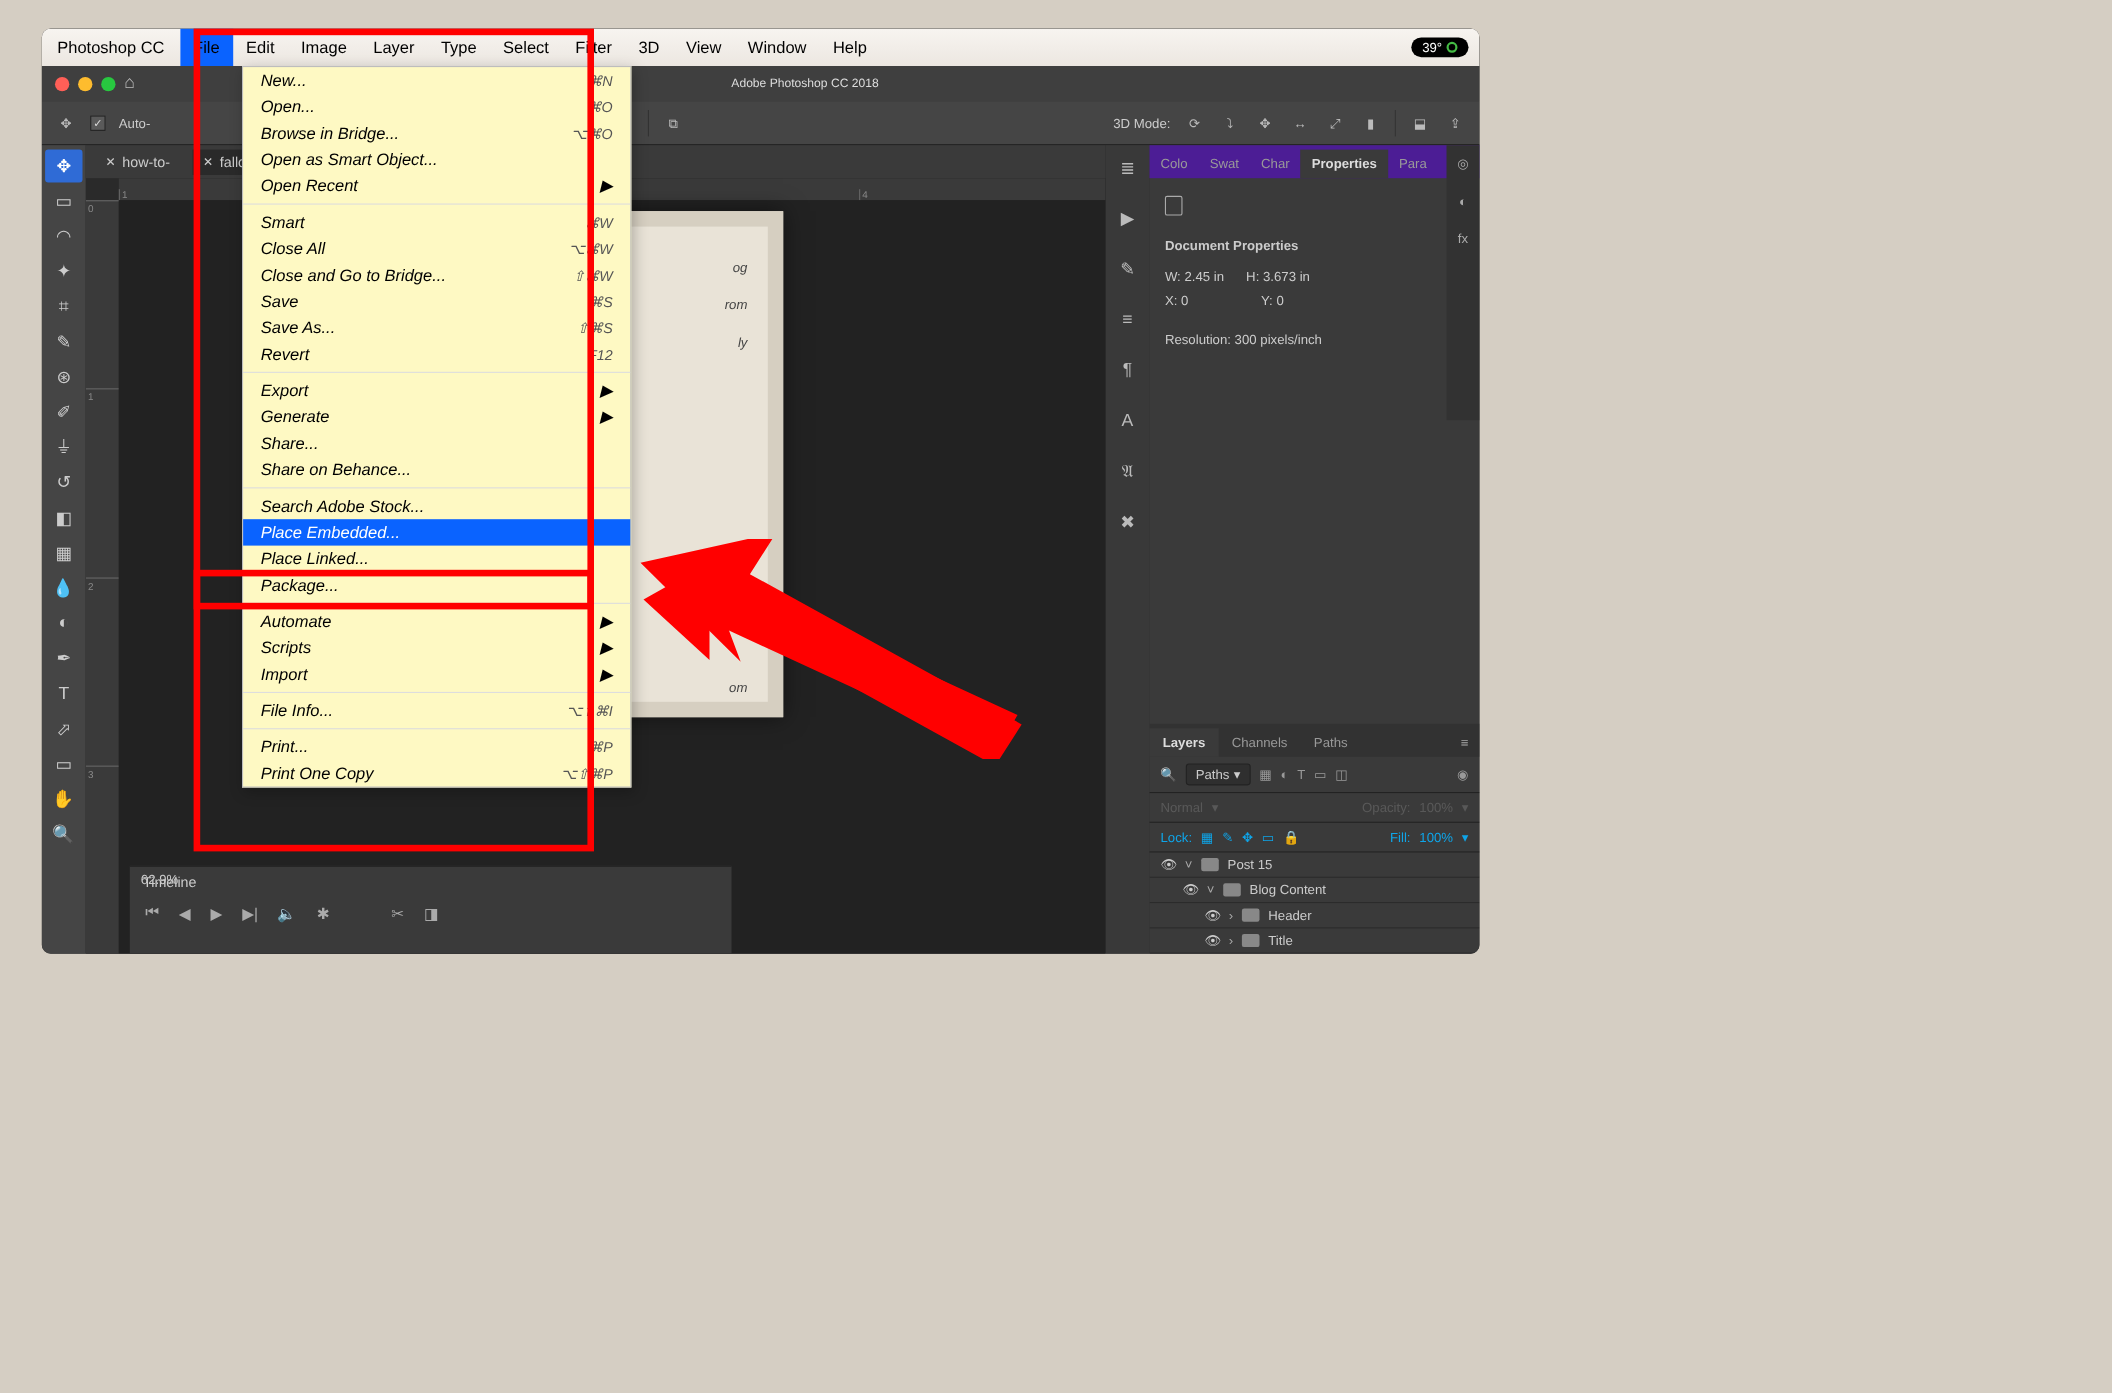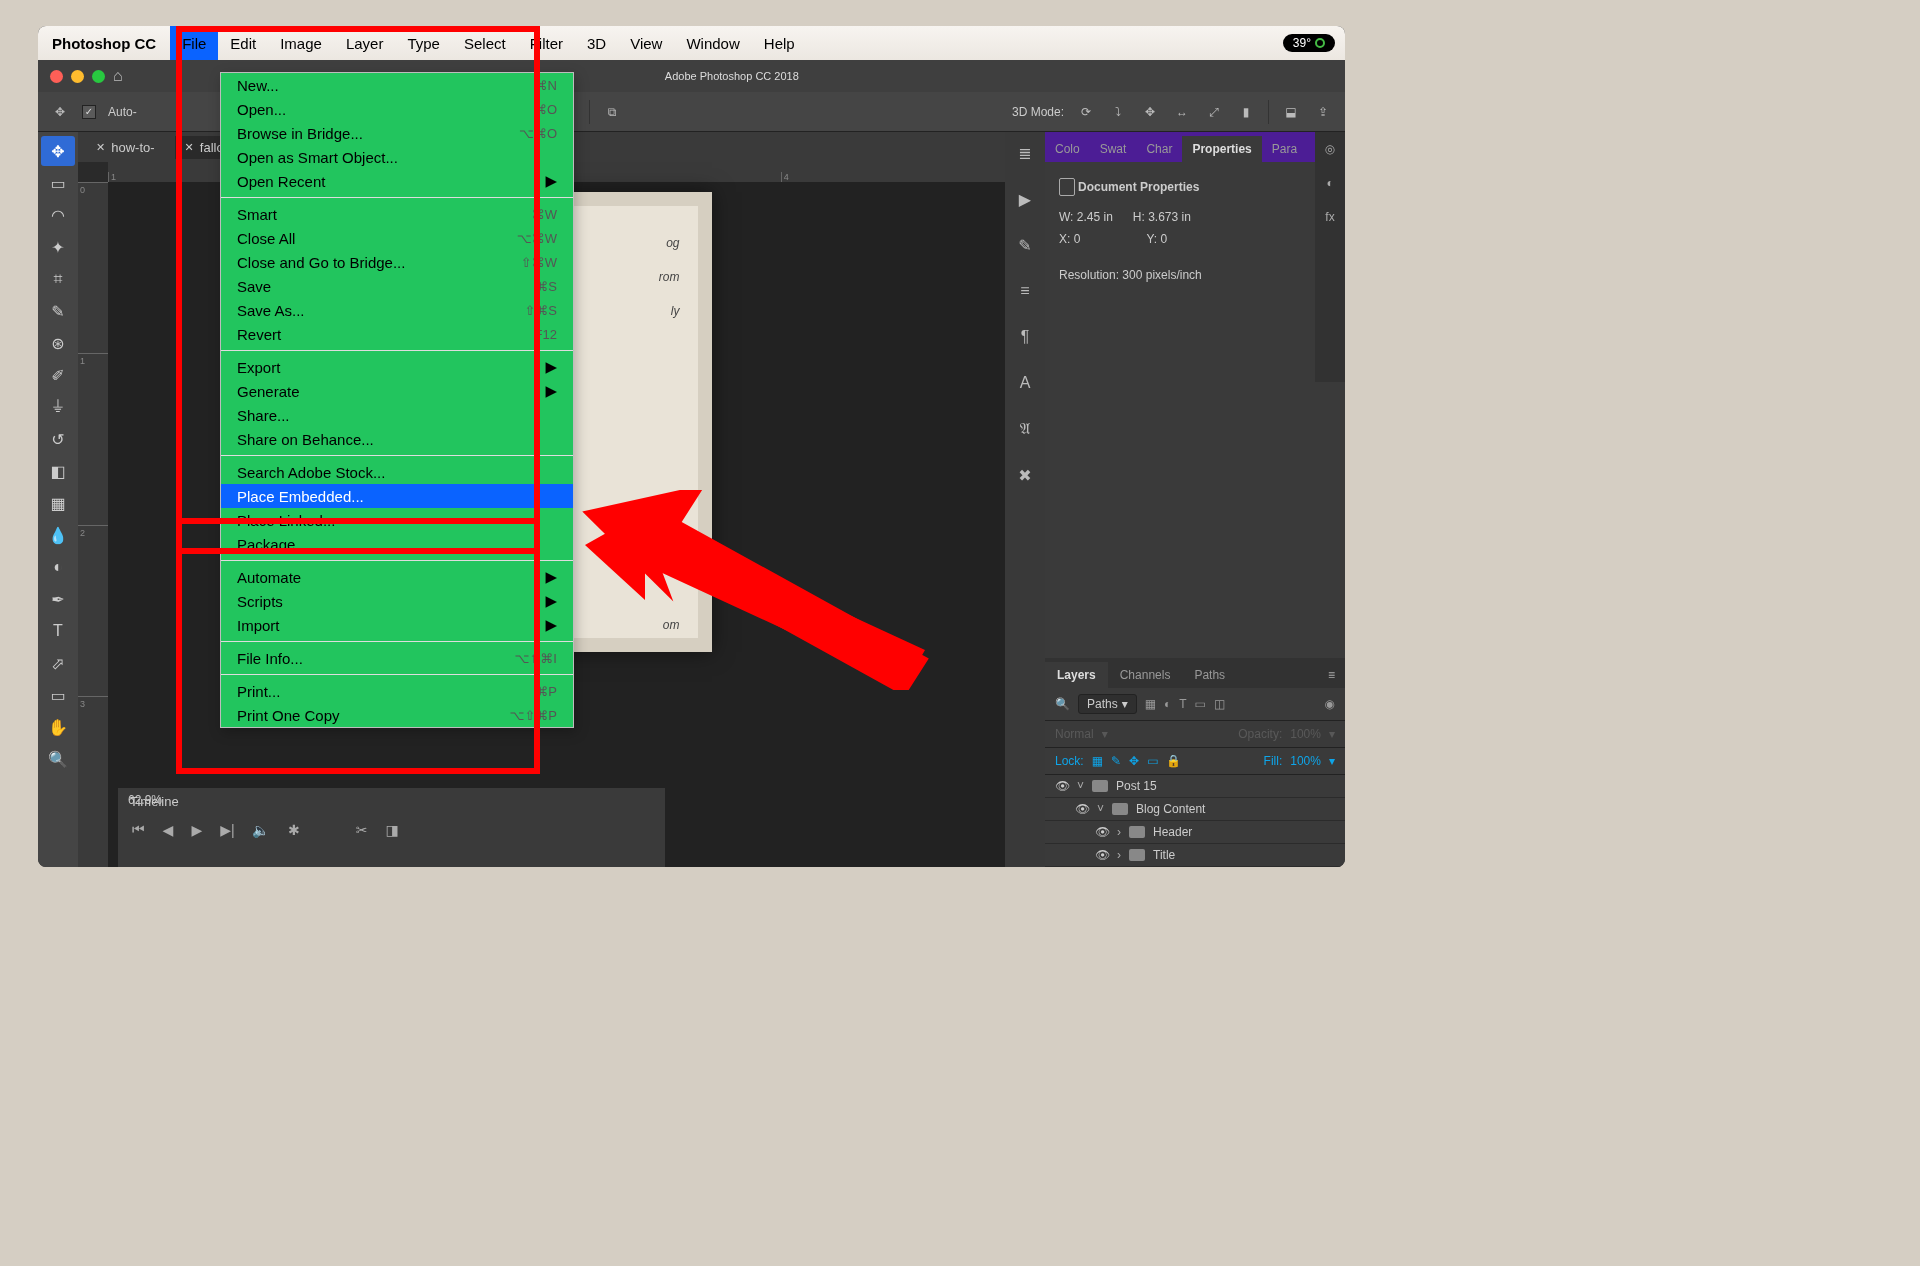--- a/index.html
+++ b/index.html
@@ -1,21 +1,21 @@
 <!DOCTYPE html>
 <html><head>
 <meta charset="utf-8">
 <style>
 * { margin: 0; padding: 0; box-sizing: border-box; font-family: -apple-system, "Helvetica Neue", Arial, sans-serif; }
 body { background: #d5cec3; width: 1920px; height: 1266px; overflow: hidden; position: relative; }
 
 .frame { position: absolute; left: 38px; top: 26px; width: 1307px; height: 841px; background: #2e2e2e; border-radius: 8px; overflow: hidden; }
 
 .menubar { height: 34px; background: linear-gradient(#f7f4f0, #ece7e1); display: flex; align-items: center; font-size: 15px; color: #000; }
-.menubar .app-name { font-weight: 700; padding: 0 14px; }
+.menubar .app-name { font-weight: 400; padding: 0 14px; }
 .menubar .menu-item { padding: 0 12px; height: 100%; display: flex; align-items: center; cursor: default; }
 .menubar .menu-item.active { background: #0a63ff; color: #000000; }
 .menubar .spacer { flex: 1; }
 .temp-pill { background: #000; color: #fff; border-radius: 10px; padding: 2px 10px; font-size: 12px; margin-right: 10px; display: flex; align-items: center; gap: 4px; }
 .temp-dot { width: 10px; height: 10px; border-radius: 50%; border: 2px solid #4b4; }
 
 .titlebar { height: 32px; background: #3f3f3f; display: flex; align-items: center; padding: 0 12px; gap: 8px; }
 .traffic { display: flex; gap: 8px; }
 .traffic span { width: 13px; height: 13px; border-radius: 50%; display: inline-block; }
 .tr-close { background: #ff5f57; }
@@ -51,21 +51,21 @@
 
 .panel-icons { width: 40px; background: #393939; display: flex; flex-direction: column; align-items: center; padding-top: 6px; gap: 16px; color: #bbb; font-size: 16px; }
 .panel-icons .pi { width: 30px; height: 30px; display: flex; align-items: center; justify-content: center; }
 
 .panels { width: 300px; background: #3a3a3a; display: flex; flex-direction: column; color: #ccc; font-size: 12px; }
 .panel-tabs { display: flex; height: 30px; background: #4c1d95; align-items: flex-end; }
 .panel-tabs .pt { padding: 6px 10px; color: #999; font-size: 12px; }
 .panel-tabs .pt.active { background: #3a3a3a; color: #ddd; font-weight: 600; }
 .prop-body { padding: 10px 14px; flex: 0 0 auto; }
 .prop-row { display: flex; gap: 20px; padding: 4px 0; }
-.prop-title { display: flex; align-items: center; gap: 3px; font-weight: 600; padding: 6px 0 10px; }
+.prop-title { display: flex; gap: 20px; font-weight: 600; padding: 6px 0 10px; flex-direction: column; }
 .doc-icon { width: 16px; height: 18px; border: 1px solid #aaa; border-radius: 2px; position: relative; }
 
 .layers-panel .layer-tabs { display: flex; height: 30px; background: #323232; align-items: flex-end; }
 .layers-panel .lt { padding: 6px 12px; color: #999; }
 .layers-panel .lt.active { background: #3a3a3a; color: #ddd; font-weight: 600; }
 .layers-panel .hamb { margin-left: auto; padding: 6px 10px; color: #aaa; }
 .layer-filter { display: flex; align-items: center; gap: 8px; padding: 6px 10px; border-bottom: 1px solid #222; }
 .kind-sel { background: #2f2f2f; border: 1px solid #222; padding: 2px 8px; color: #ccc; display: flex; align-items: center; gap: 4px; border-radius: 3px; }
 .lf-icon { color: #999; font-size: 12px; }
 .layer-opts { display: flex; align-items: center; gap: 8px; padding: 6px 10px; border-bottom: 1px solid #222; color: #777; }
@@ -76,21 +76,21 @@
 .eye { width: 14px; text-align: center; }
 .disclose { color: #aaa; }
 .folder { width: 16px; height: 12px; background: #888; border-radius: 2px; display: inline-block; }
 
 .statusbar { position: absolute; bottom: 0; left: 40px; right: 340px; height: 80px; background: #3a3a3a; border-top: 1px solid #222; }
 .zoom { position: absolute; bottom: 60px; left: 10px; color: #ccc; font-size: 12px; }
 .timeline-lbl { color: #ccc; font-size: 13px; padding: 6px 12px; }
 .transport { display: flex; gap: 18px; padding: 6px 14px; align-items: center; color: #aaa; font-size: 14px; }
 
 
-.dropdown { position: absolute; left: 182px; top: 46px; width: 354px; background: #22c55e; border: 1px solid #bdbdbd; box-shadow: 2px 4px 12px rgba(0,0,0,.25); font-size: 15px; color: #000; }
+.dropdown { position: absolute; left: 182px; top: 34px; width: 354px; background: #fef9c3; border: 1px solid #bdbdbd; box-shadow: 2px 4px 12px rgba(0,0,0,.25); font-size: 15px; color: #000; font-style: italic; }
 .dropdown .mi { display: flex; align-items: center; padding: 2px 16px; height: 24px; }
 .dropdown .mi .lbl { flex: 1; }
 .dropdown .mi .sc { color: #555; font-size: 13px; }
 .dropdown .mi .arrow { color: #000; }
 .dropdown .mi.hl { background: #0a63ff; color: #fff; }
 .dropdown hr { border: none; border-top: 1px solid #ddd; margin: 4px 0; }
 
 
 .redbox1 { position: absolute; left: 176px; top: 26px; width: 364px; height: 748px; border: 6px solid #ff0000; pointer-events: none; }
 .redbox2 { position: absolute; left: 176px; top: 518px; width: 364px; height: 36px; border: 6px solid #ff0000; pointer-events: none; }

